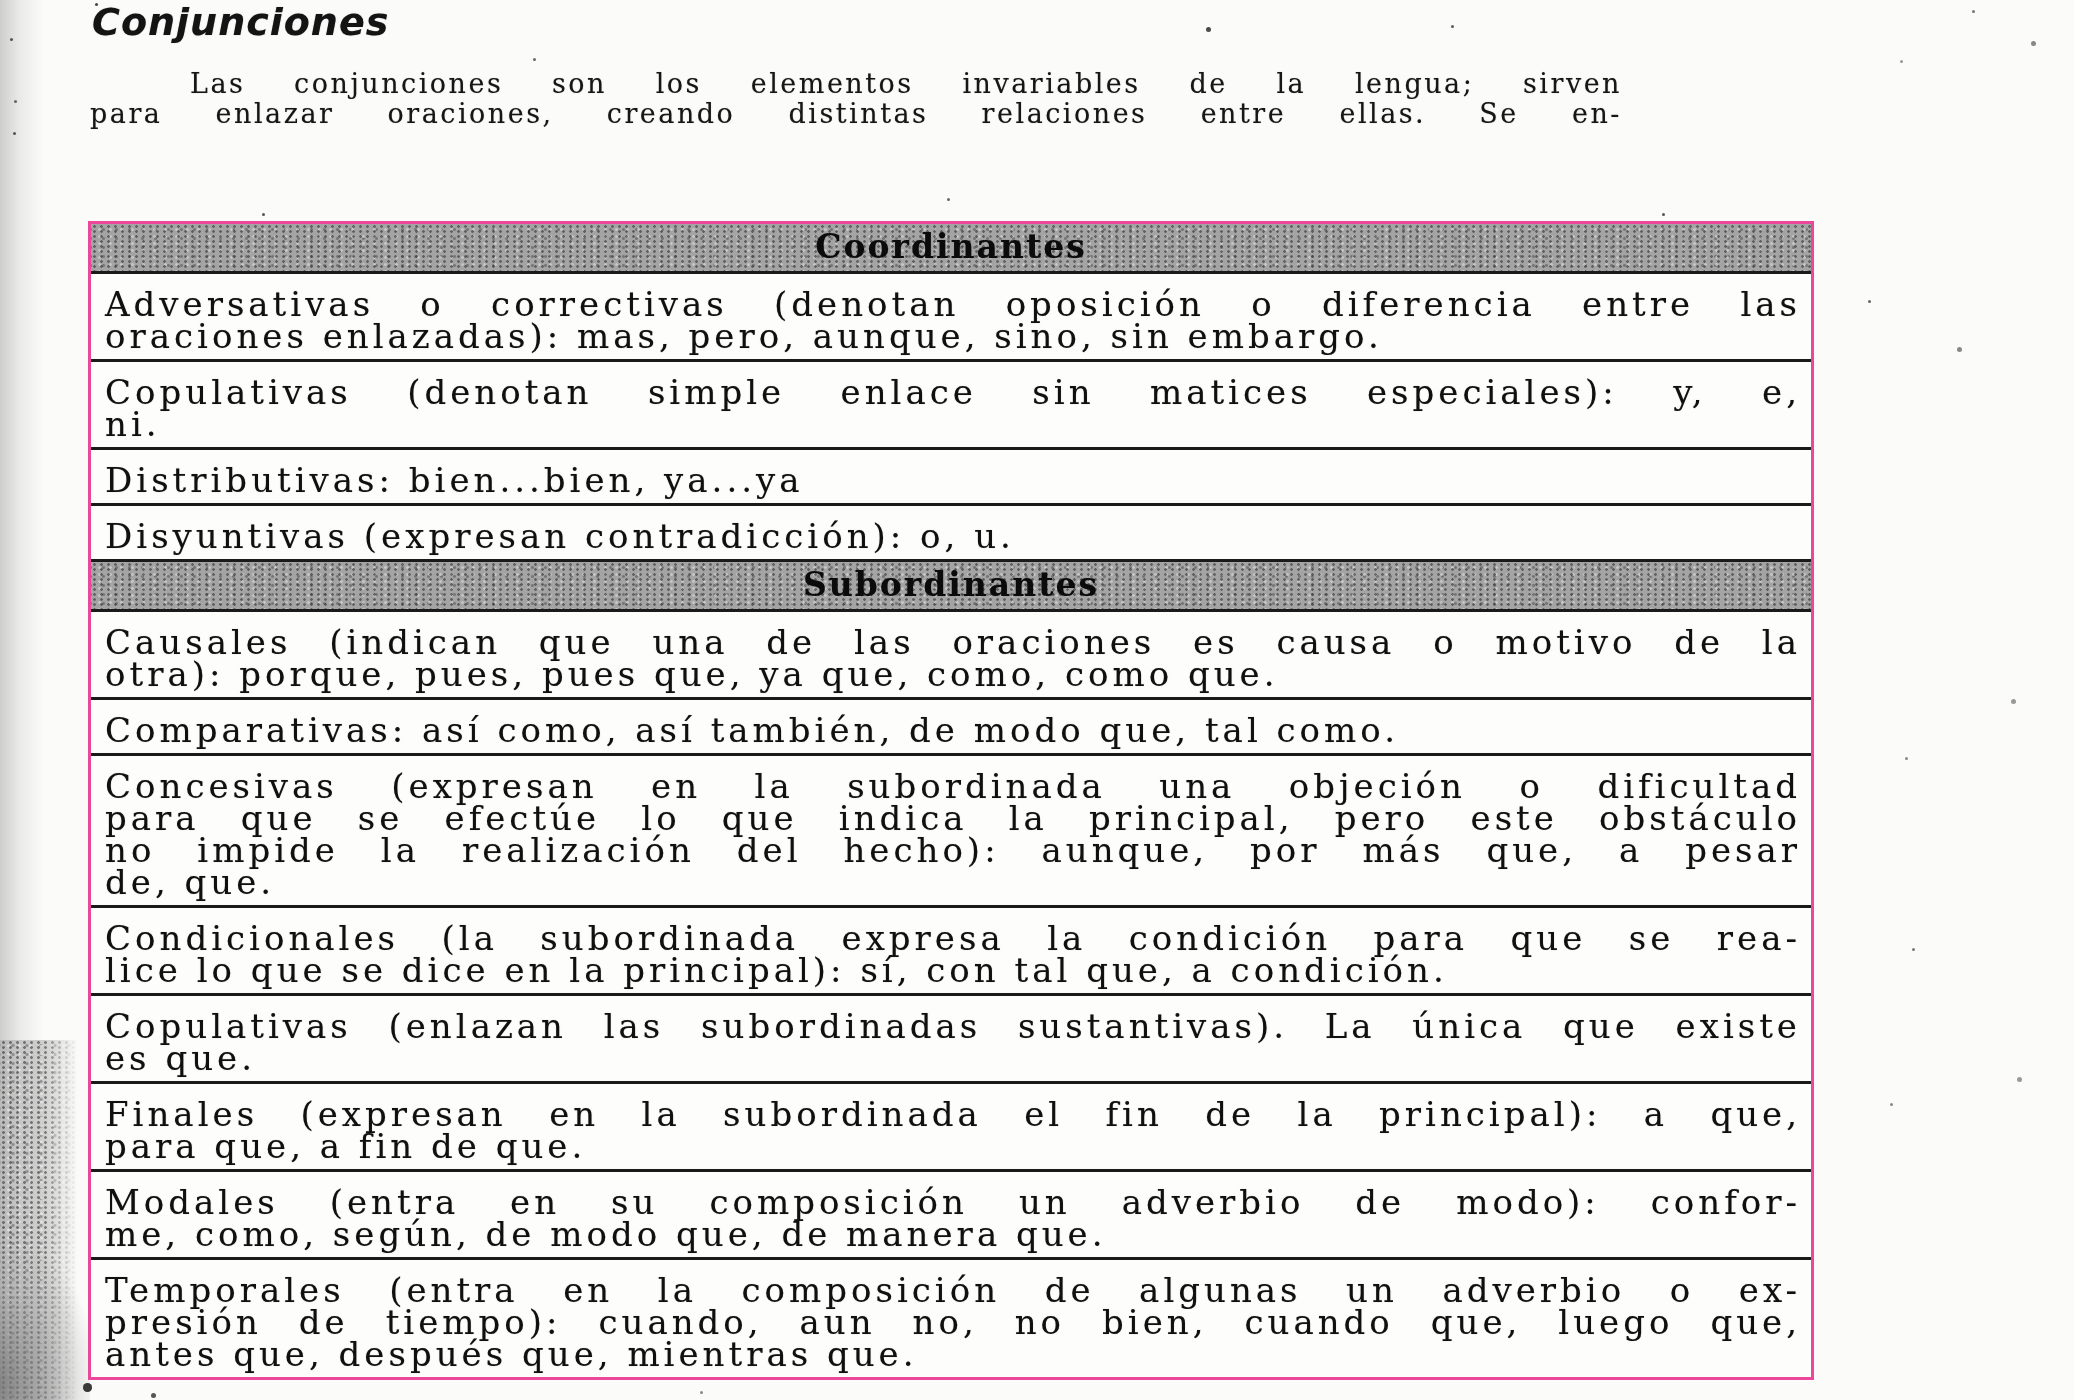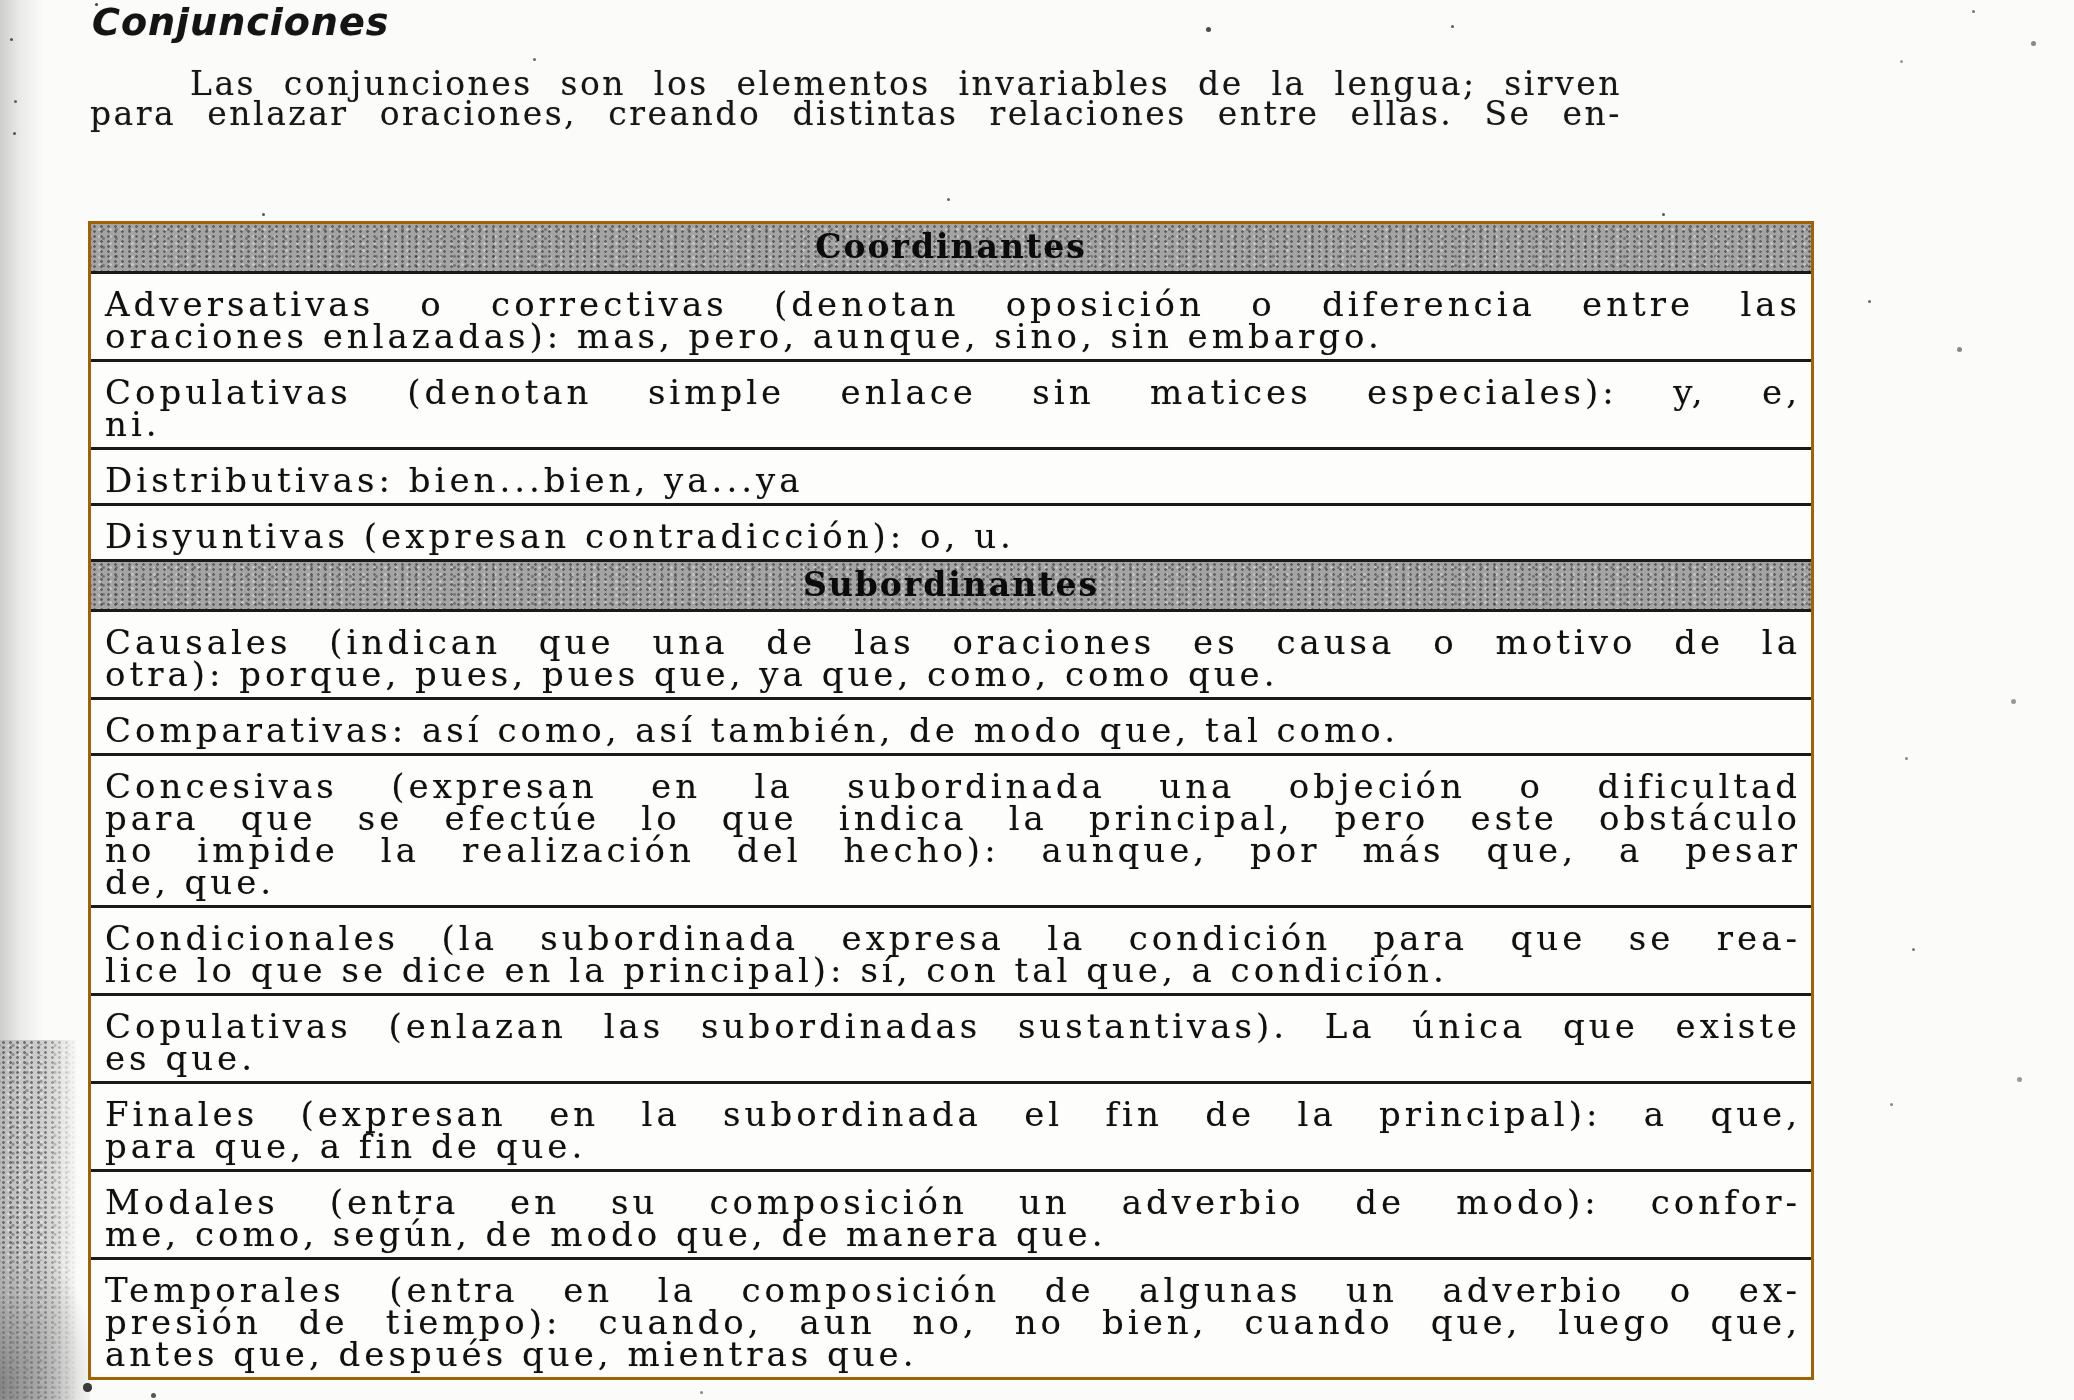--- a/index.html
+++ b/index.html
@@ -56,31 +56,31 @@
     position: absolute; left: 92px; top: 0px; margin: 0;
     font-family: "DejaVu Sans", sans-serif;
     font-style: italic; font-weight: bold;
     font-size: 38px; letter-spacing: 1px; color: #141414;
     text-shadow: 0 0 1px rgba(20,20,20,.4);
   }
 
   
   .intro {
     position: absolute; left: 90px; top: 69px; width: 1532px;
-    font-size: 33px; line-height: 30px; letter-spacing: 2.5px;
+    font-size: 27px; line-height: 30px; letter-spacing: 2.5px;
     text-shadow: 0 0 1px rgba(20,20,20,.35);
   }
   .pline { text-align: justify; text-align-last: justify; white-space: normal; }
   .pline.indent { text-indent: 100px; }
   .pline.plast { text-align-last: left; }
 
   
   .conj-table {
     position: absolute; left: 88px; top: 221px; width: 1720px;
-    border: 3px solid #a16207;
+    border: 3px solid #ec4899;
     font-size: 34px; line-height: 32px; letter-spacing: 4px;
     color: #101010;
     text-shadow: 0 0 1px rgba(20,20,20,.35);
     background: #fdfdfc;
   }
   .thead {
     background-color: #a4a4a4;
     background-image:
       radial-gradient(circle, rgba(50,50,50,.6) 1px, transparent 1.6px),
       radial-gradient(circle, rgba(225,225,225,.55) 1px, transparent 1.7px),

